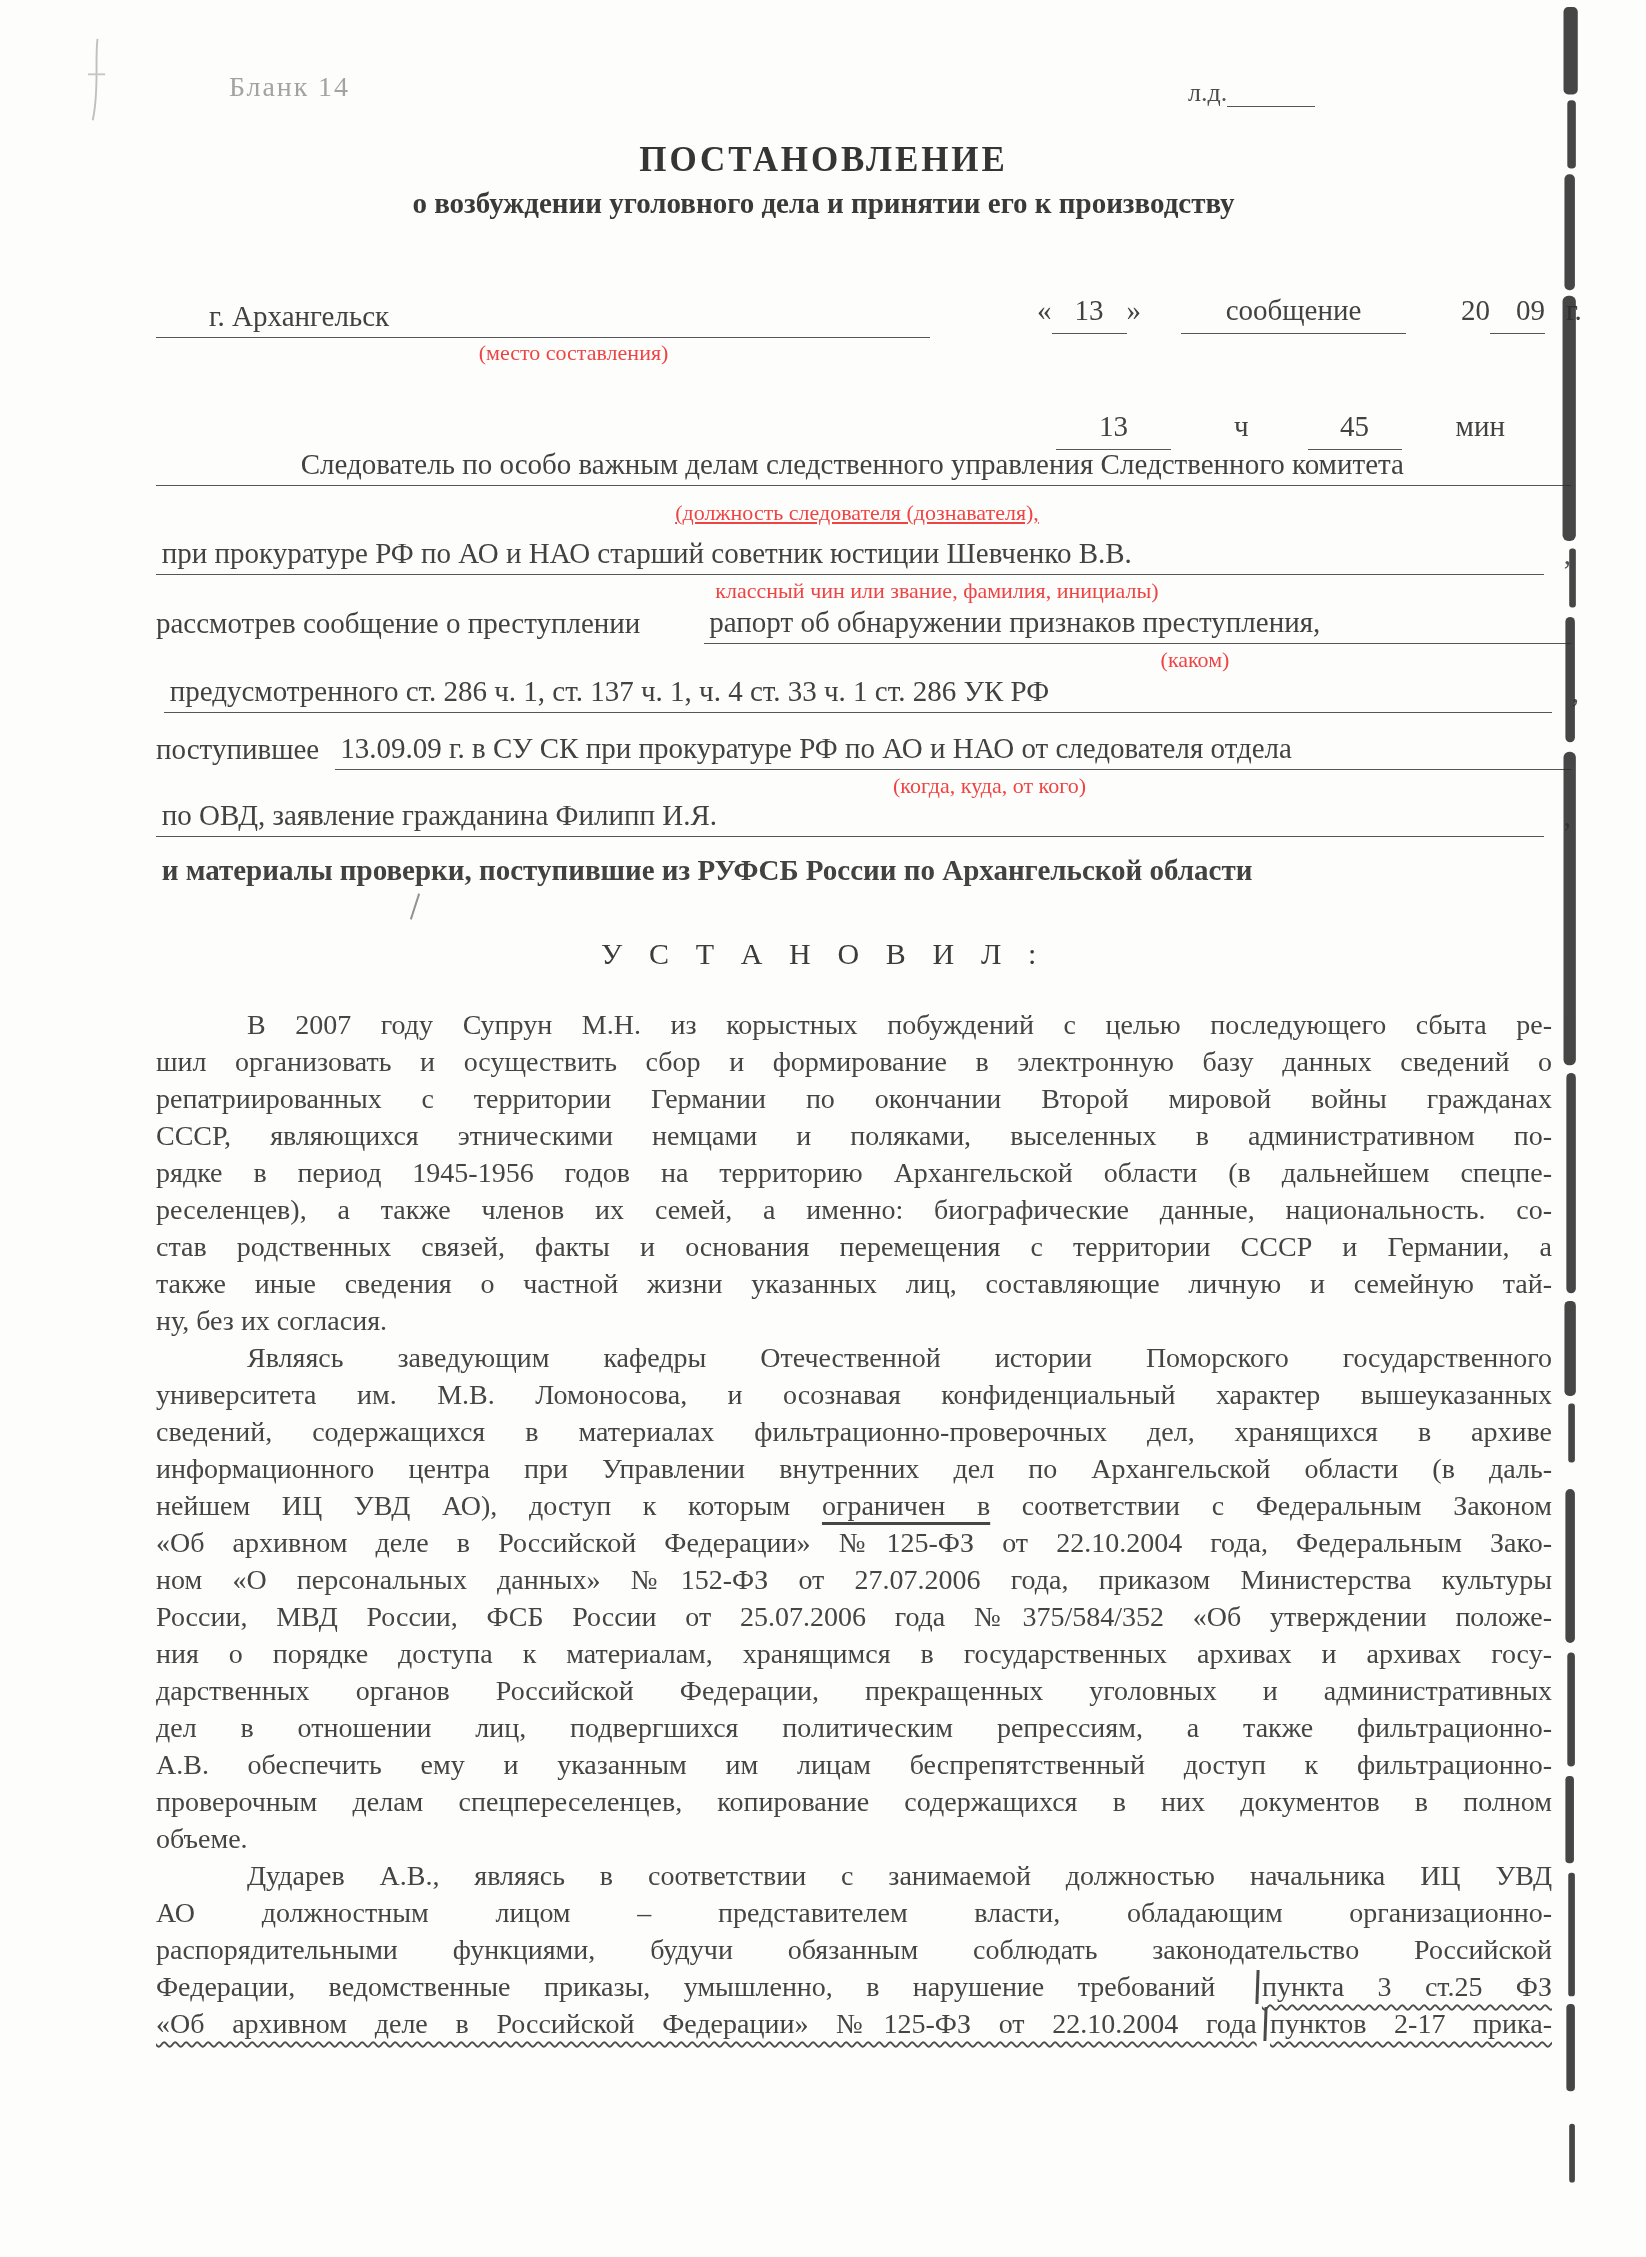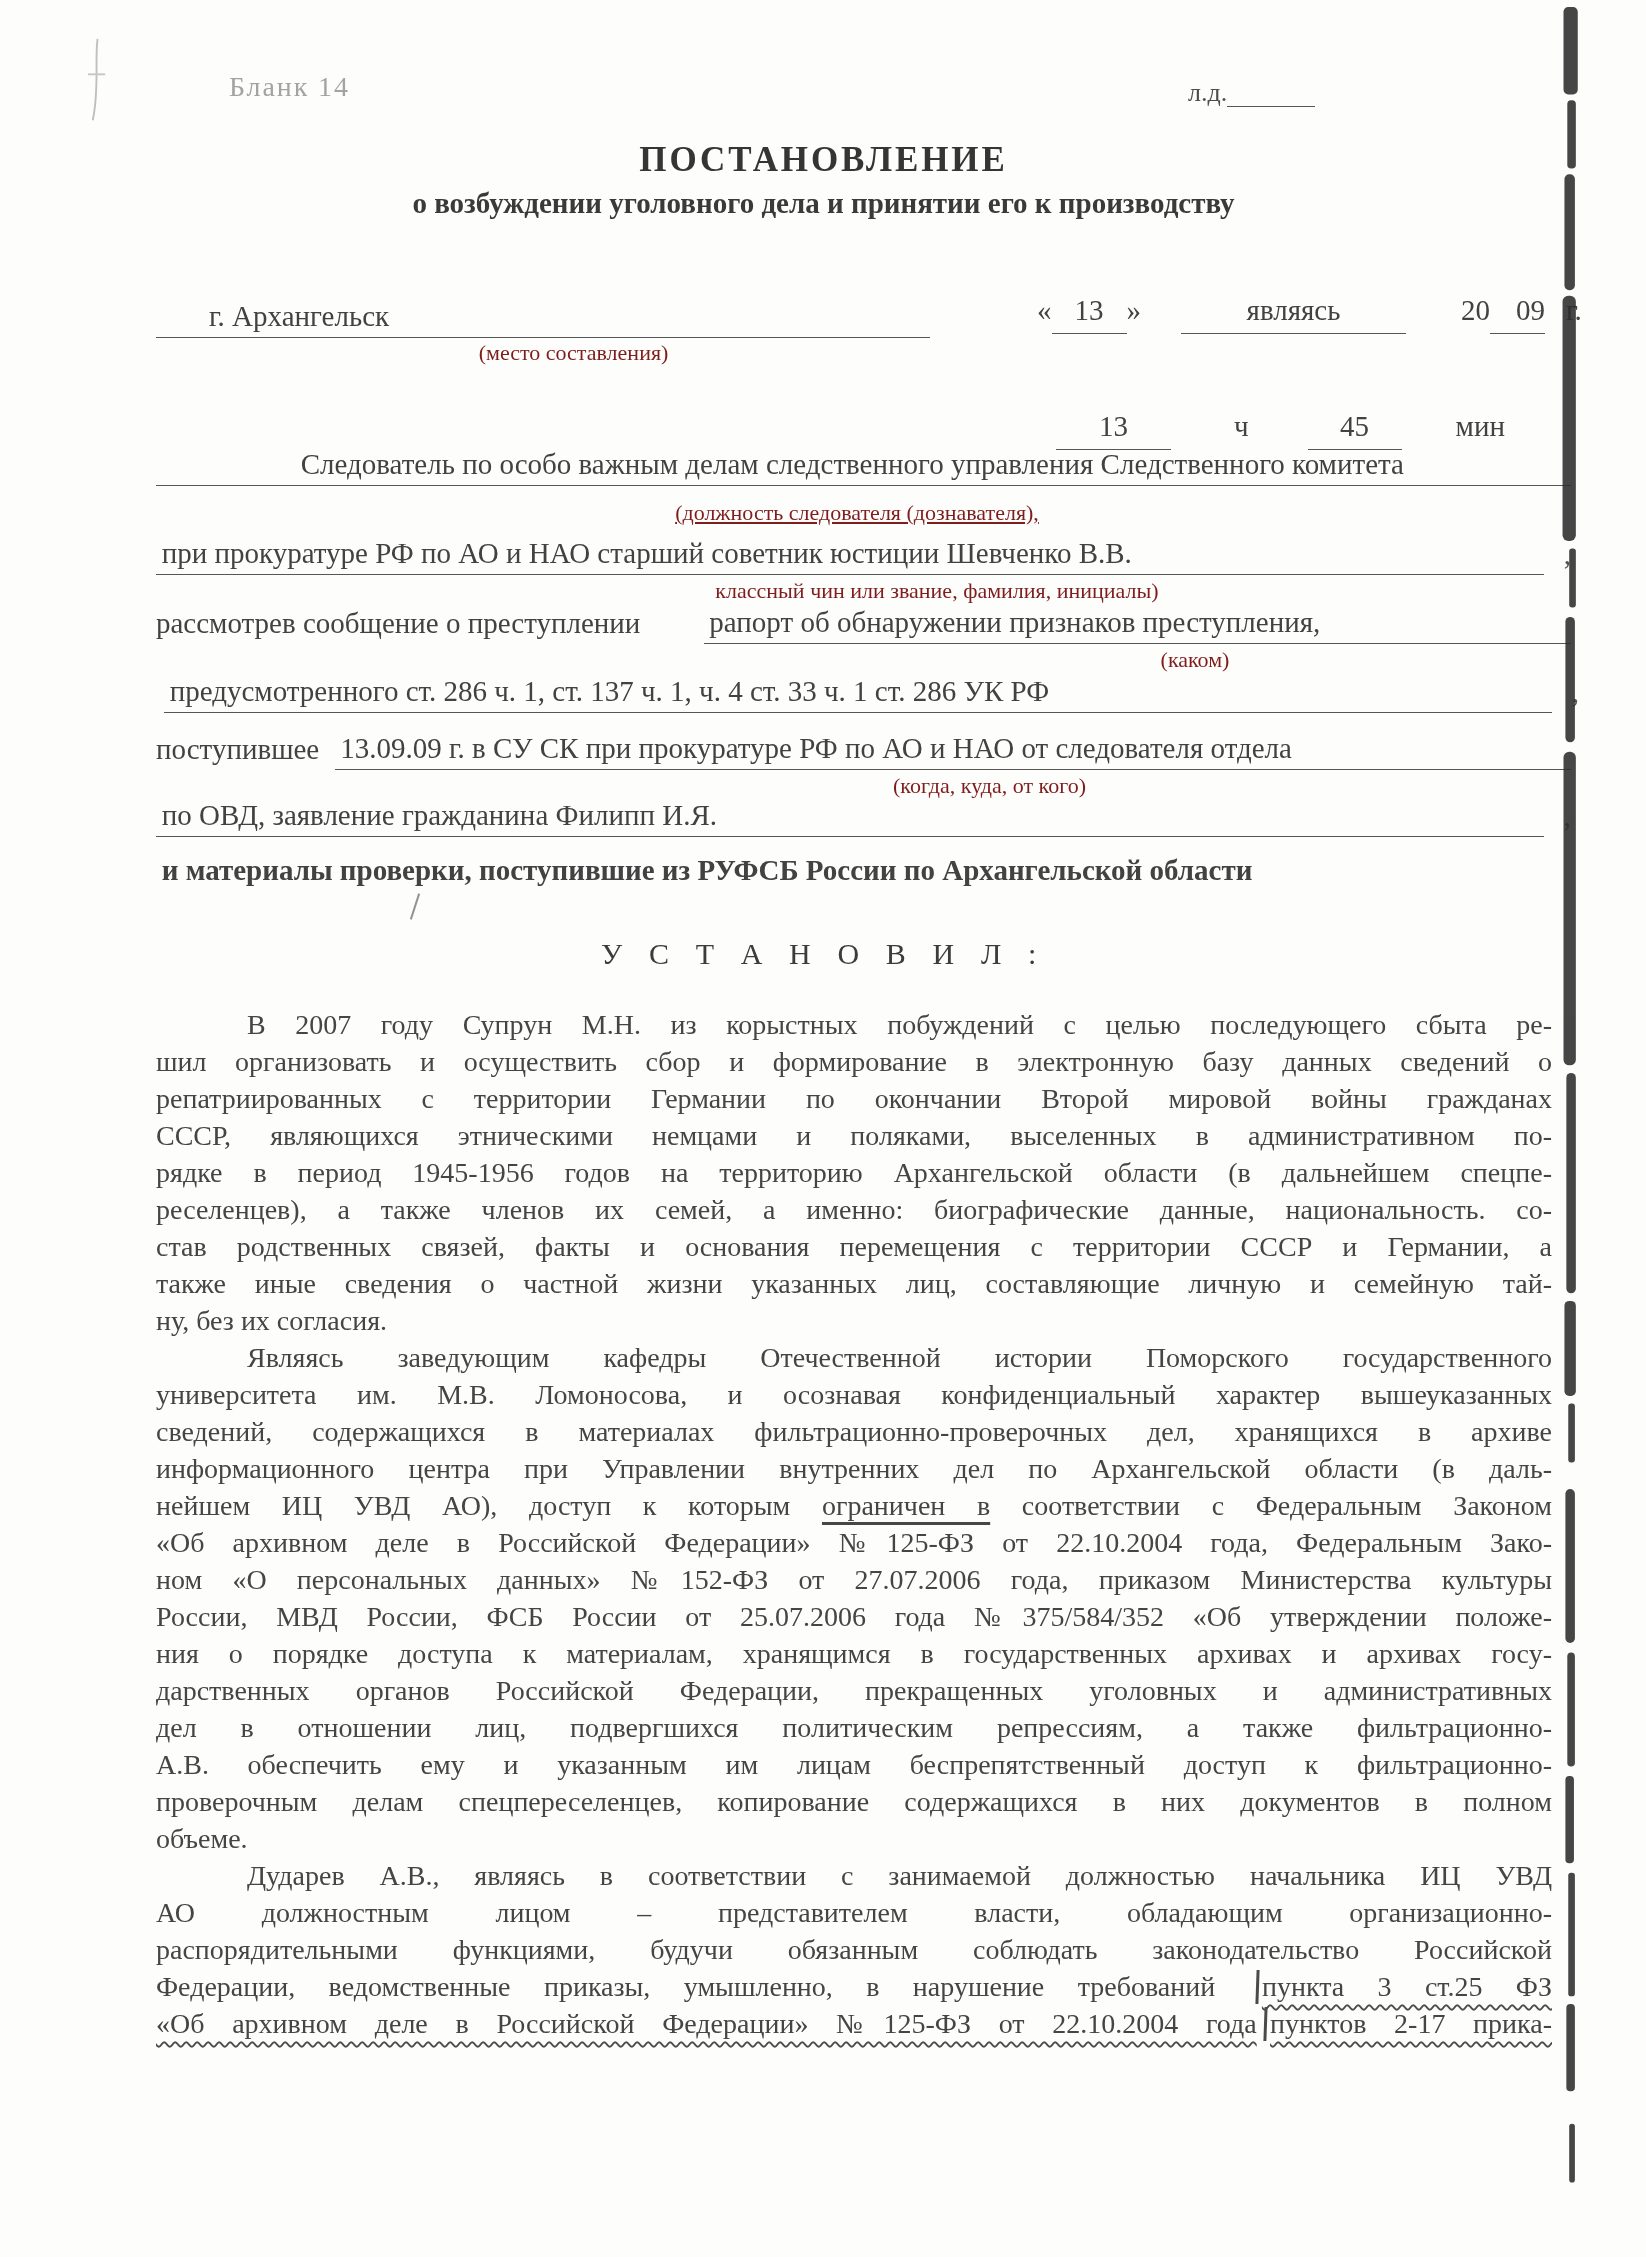--- a/index.html
+++ b/index.html
@@ -22,21 +22,21 @@
            font-size: 35px; font-weight: bold; letter-spacing: 2.9px; color: #353535; }
   .subtitle { left: 0; top: 187px; width: 1647px; text-align: center;
               font-size: 29px; font-weight: bold; color: #3a3a3a; }
 
   .frow { position: absolute; left: 156px; width: 1415px; height: 44px;
           display: flex; align-items: flex-end; font-size: 29px; line-height: 42px; white-space: nowrap; }
   .frow .flabel { flex: none; padding-right: 15.3px; }
   .frow .fill { flex: 1 1 auto; border-bottom: 1.9px solid #565656; padding-left: 5.7px; overflow: hidden; }
   .frow .ftail { flex: none; width: 27px; text-align: right; color: #555; }
   .frow.noline .fill { border-bottom: none; font-weight: bold; }
-  .caption { position: absolute; font-size: 22px; color: #7f1d1d; text-align: center; line-height: 25px; }
+  .caption { position: absolute; font-size: 22px; color: #ef4444; text-align: center; line-height: 25px; }
 
   .place-row { left: 156px; width: 774px; top: 294px; }
   .place-row .fill { padding-left: 53px; }
 
   .date-row { left: 1037px; top: 294px; font-size: 29px; white-space: nowrap; }
   .date-row .u, .time-row .u { display: inline-block; border-bottom: 1.9px solid #565656; text-align: center; height: 40px; }
   .time-row { left: 1056px; top: 382px; font-size: 29px; white-space: nowrap; }
 
   .ustanovil { left: 0; top: 937px; width: 1647px; text-align: center;
                font-size: 30px; letter-spacing: 9.6px; color: #3c3c3c; }
@@ -75,21 +75,21 @@
 
 <div class="abs title">ПОСТАНОВЛЕНИЕ</div>
 <div class="abs subtitle">о возбуждении уголовного дела и принятии его к производству</div>
 
 <div class="frow place-row">
   <span class="fill">г. Архангельск</span>
 </div>
 <div class="caption" style="left:191px; top:340px; width:765px;">(место составления)</div>
 
 <div class="abs date-row">
-  <span>«</span><span class="u" style="width:75px;">13</span><span>»</span><span class="u" style="width:225px; margin-left:40px;">являясь</span><span style="margin-left:55px;">20</span><span class="u" style="width:55px;text-align:right;">09</span><span style="margin-left:21px;">г.</span>
+  <span>«</span><span class="u" style="width:75px;">13</span><span>»</span><span class="u" style="width:225px; margin-left:40px;">сообщение</span><span style="margin-left:55px;">20</span><span class="u" style="width:55px;text-align:right;">09</span><span style="margin-left:21px;">г.</span>
 </div>
 
 <div class="abs time-row">
   <span class="u" style="width:115px;">13</span><span style="margin-left:63px;">ч</span><span class="u" style="width:94px; margin-left:59px;margin-top:28px;">45</span><span style="margin-left:54px;">мин</span>
 </div>
 
 <div class="frow" style="top:442px;">
   <span class="fill" style="text-indent:139px;">Следователь по особо важным делам следственного управления Следственного комитета</span>
 </div>
 <div class="caption" style="left:156px; top:500px; width:1402px;text-decoration:underline;">(должность следователя (дознавателя),</div>

